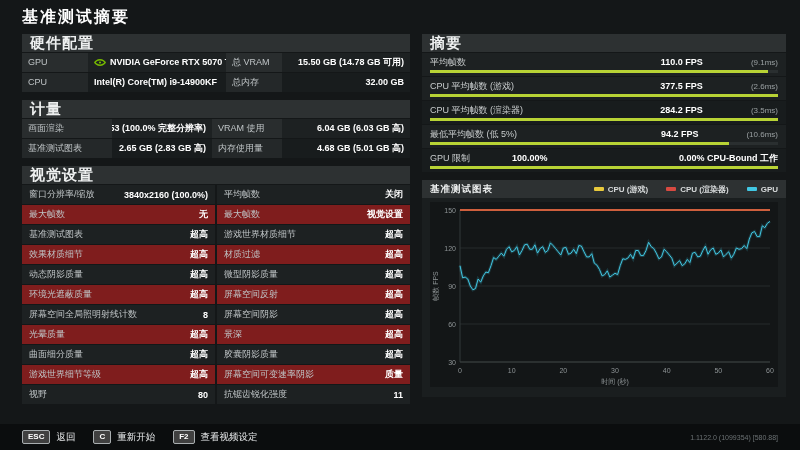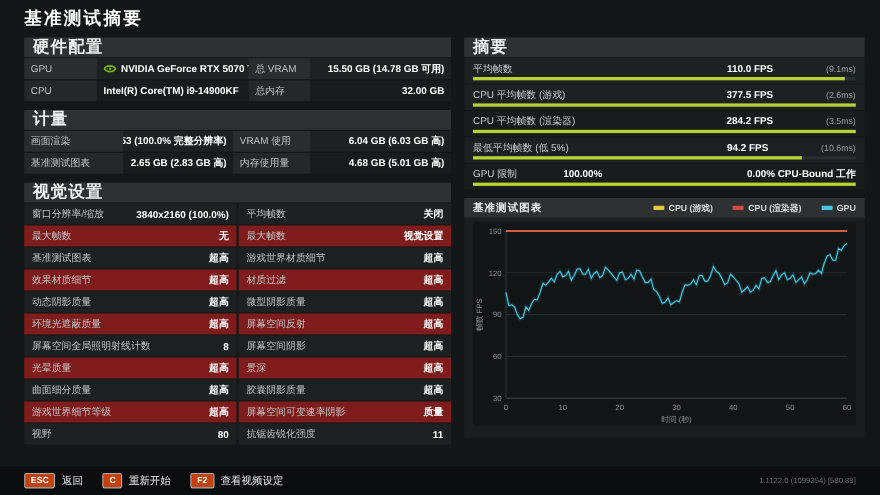--- a/index.html
+++ b/index.html
@@ -39,21 +39,21 @@
   .bar-fill { height: 100%; }
   .chart-header { display: flex; align-items: center; justify-content: space-between; height: 18px; background: #2d3132; padding: 0 8px; }
   .chart-title { font-size: 9.5px; font-weight: bold; color: #eef0f0; letter-spacing: 1px; }
   .legend { display: flex; gap: 18px; align-items: center; }
   .legend-item { display: flex; align-items: center; gap: 4px; font-size: 8px; color: #d8dbdc; font-weight: bold; }
   .swatch { width: 10px; height: 4px; border-radius: 1px; display: inline-block; }
   .chart-body { background: #1a1e1f; padding: 4px 8px 6px; }
   .footer { position: absolute; left: 0; right: 0; bottom: 0; height: 26px; background: #0b0d0e; display: flex; align-items: center; padding: 0 22px; }
   .hints { display: flex; align-items: center; }
   .hint { display: flex; align-items: center; margin-right: 18px; cursor: pointer; }
-  .key-chip { border: 1px solid #a9aeb0; border-radius: 2px; background: #c2410c; color: #fff; font-size: 8px; font-weight: bold; padding: 1px 5px; line-height: 1.2; }
+  .key-chip { border: 1px solid #a9aeb0; border-radius: 2px; background: #404040; color: #fff; font-size: 8px; font-weight: bold; padding: 1px 5px; line-height: 1.2; }
   .hint-label { font-size: 9.5px; color: #e8eaeb; margin-left: 6px; }
   .version { margin-left: auto; font-size: 7px; color: #6c7274; }
 </style>
 </head>
 <body>
 
 <div class="page">
   <div class="page-title">基准测试摘要</div>
 
   <div class="col-left">

